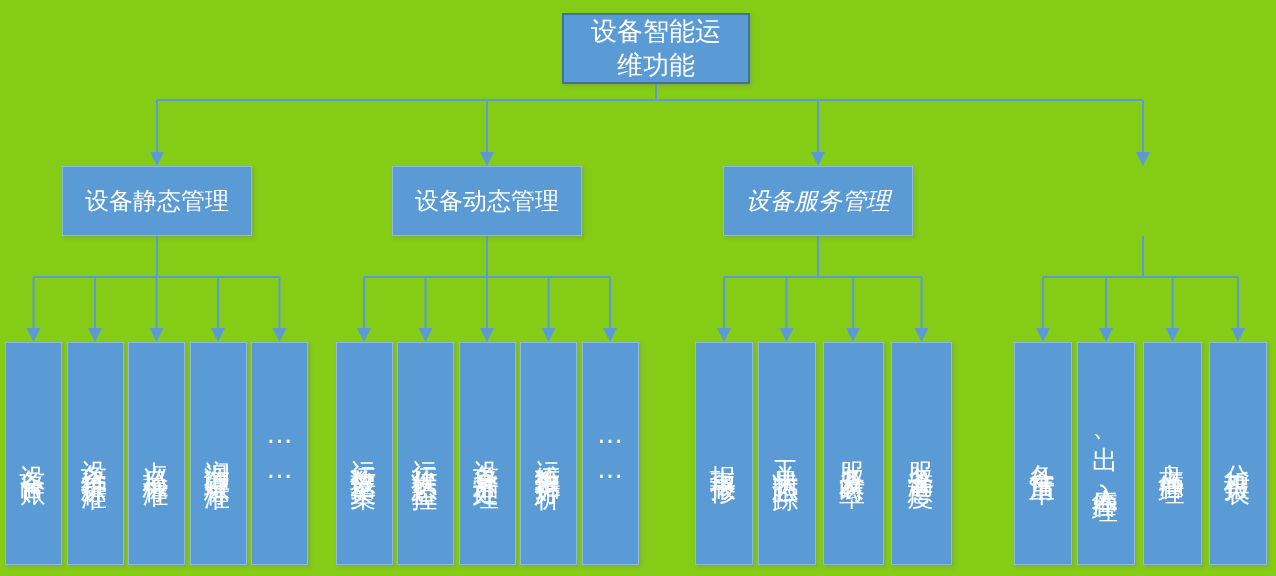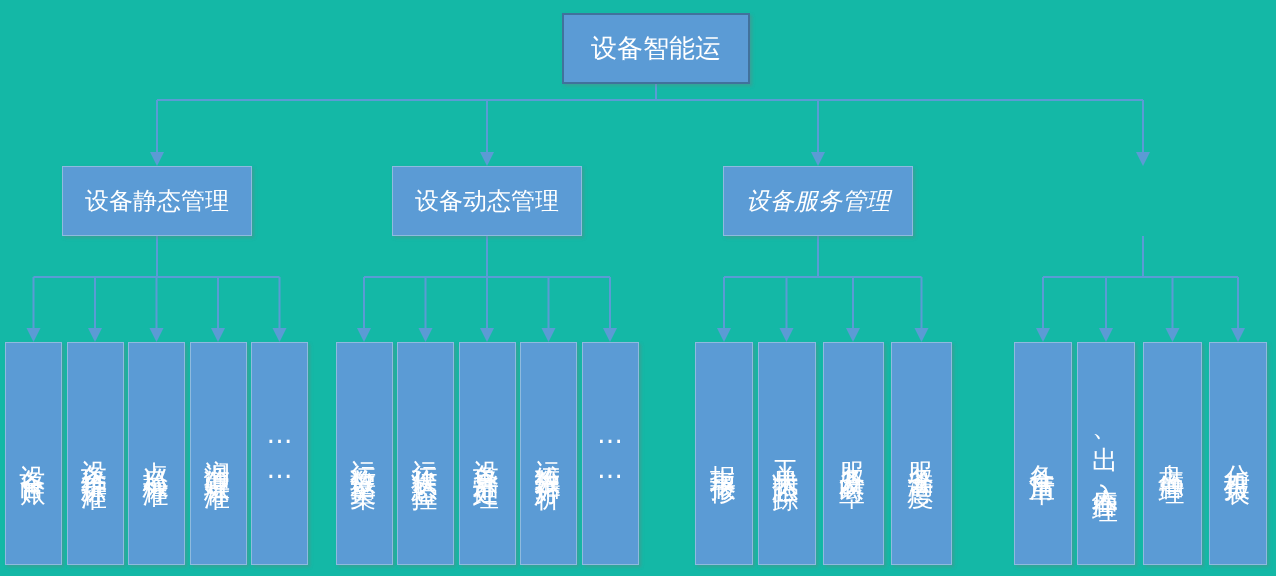--- a/index.html
+++ b/index.html
@@ -1,21 +1,21 @@
 <!DOCTYPE html>
 <html><head>
 <meta charset="utf-8">
 <style>
   html, body { margin: 0; padding: 0; background: #ffffff; }
   body { font-family: "DejaVu Sans", "Liberation Sans", sans-serif; }
   #canvas {
     position: relative;
     width: 1276px;
     height: 576px;
-    background: #14b8a6;
+    background: #84cc16;
     overflow: hidden;
   }
   #connectors {
     position: absolute;
     left: 0; top: 0;
     width: 1276px; height: 576px;
     pointer-events: none;
   }
   .node {
     position: absolute;
@@ -89,20 +89,21 @@
     <path d="M1143,236 V277 M1043,277 H1238 M1043,277 V329 M1106,277 V329 M1172.5,277 V329 M1238,277 V329" stroke="#5B9BD5" stroke-width="2" fill="none"></path>
     <polygon points="1036,328 1050,328 1043,342" fill="#5B9BD5"></polygon>
     <polygon points="1099,328 1113,328 1106,342" fill="#5B9BD5"></polygon>
     <polygon points="1165.5,328 1179.5,328 1172.5,342" fill="#5B9BD5"></polygon>
     <polygon points="1231,328 1245,328 1238,342" fill="#5B9BD5"></polygon>
   </svg>
 
   <div class="node root-node">
     <div>
       <div>设备智能运</div>
+      <div>维功能</div>
     </div>
   </div>
 
   <div class="node branch-node" style="left:62px;">
     <span>设备静态管理</span>
   </div>
   <div class="node branch-node" style="left:392px;">
     <span>设备动态管理</span>
   </div>
   <div class="node branch-node" style="left:723px;font-style:italic;">

